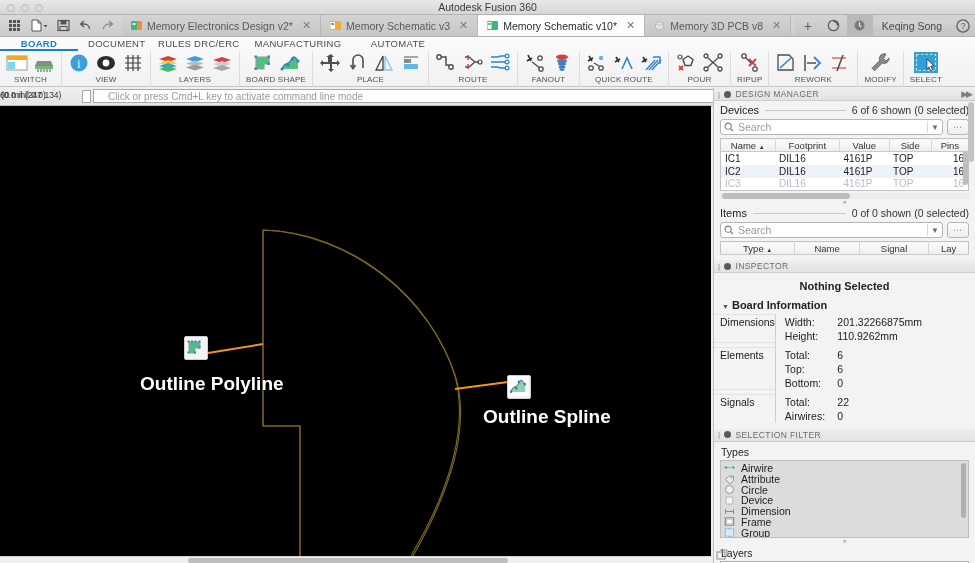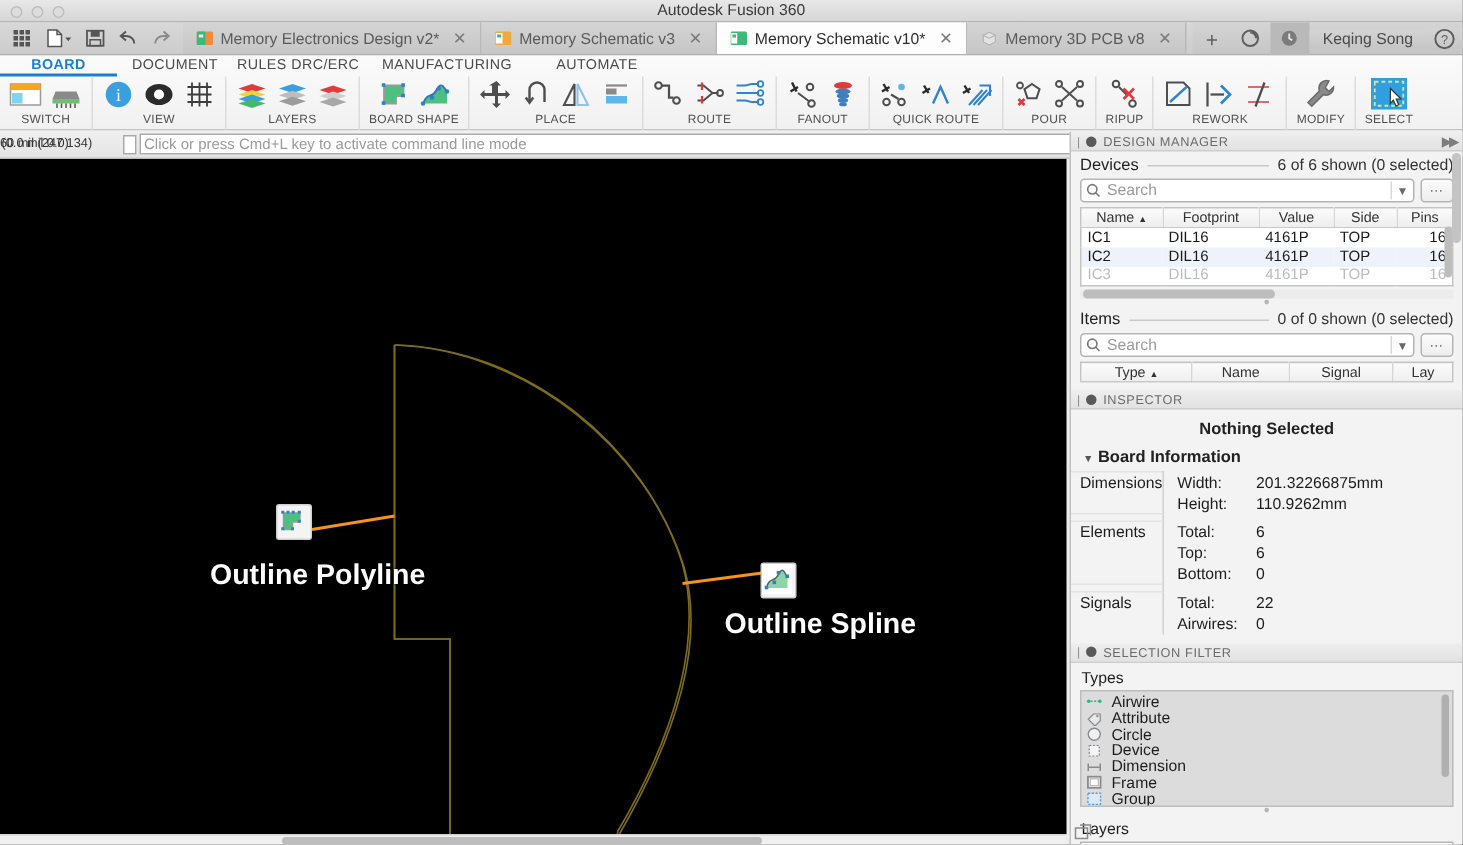--- a/index.html
+++ b/index.html
@@ -92,21 +92,21 @@
     border-bottom: 1px solid #bcbcbc;
     display: flex; align-items: center;
   }
   .coords { width: 82px; font-size: 8.5px; color: #333; padding-left: 2px;
             position: relative; height: 14px; overflow: hidden; }
   .coords span { position: absolute; left: 0; top: 1px; white-space: nowrap; }
   .coords span.b { top: 1px; left: 1px; }
   .cmd-swatch { width: 9px; height: 13px; background: #fff; border: 1px solid #a9a9a9; }
   .cmdinput {
     flex: 1; height: 14px; margin: 16px 2px; background: #fff; border: 1px solid #a9a9a9;
-    display: flex; align-items: center; padding-left: 2px;
+    display: flex; align-items: center; padding-left: 14px;
     font-size: 10px; color: #9a9a9a;
   }
   .cmd-right { display: flex; align-items: center; gap: 3px; padding-right: 4px; }
   .gridbtn { width: 16px; height: 14px; display:flex;align-items:center;justify-content:center;
              background: linear-gradient(#fafafa,#e6e6e6); border:1px solid #b0b0b0; border-radius:2px;}
   .layersel {
     display: flex; align-items: center; height: 15px; min-width: 66px;
     background: linear-gradient(#fcfcfc,#ececec); border: 1px solid #aeaeae; border-radius: 3px;
     padding: 0 2px; gap: 3px; font-size: 9.5px; color: #222;
   }

